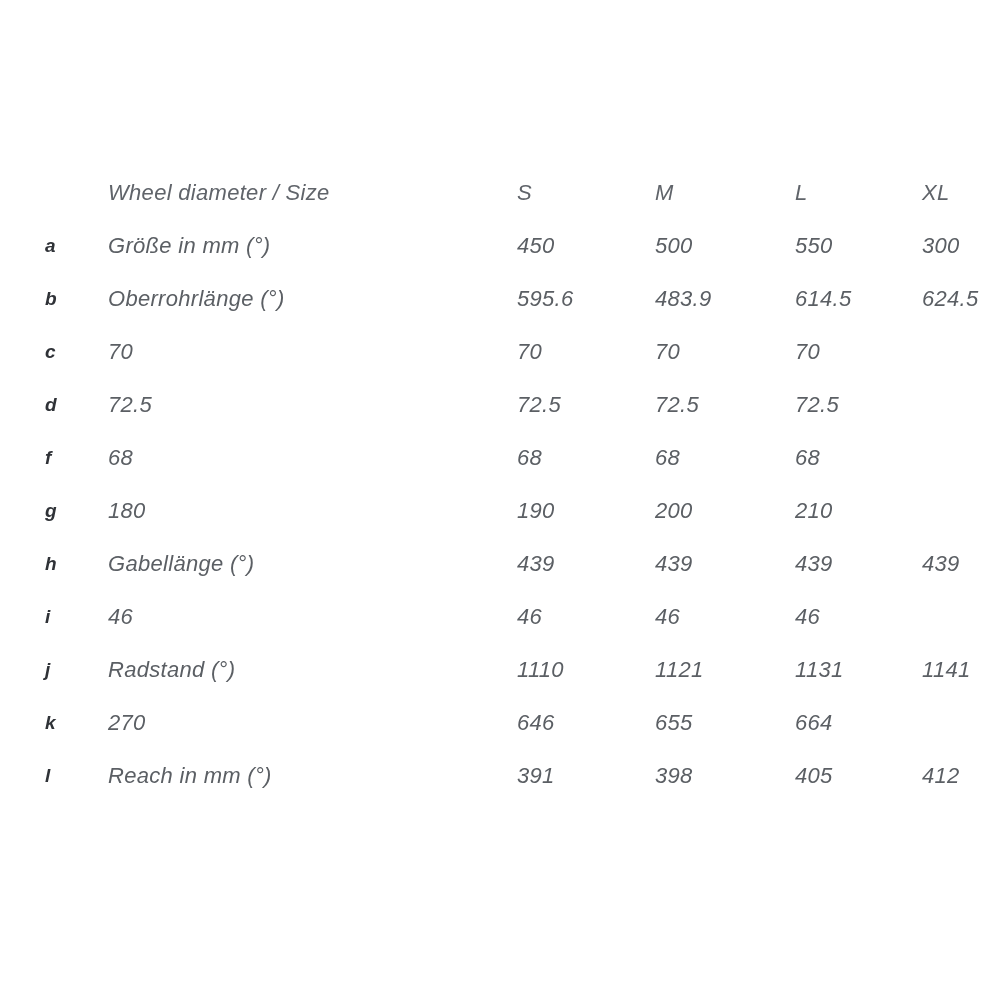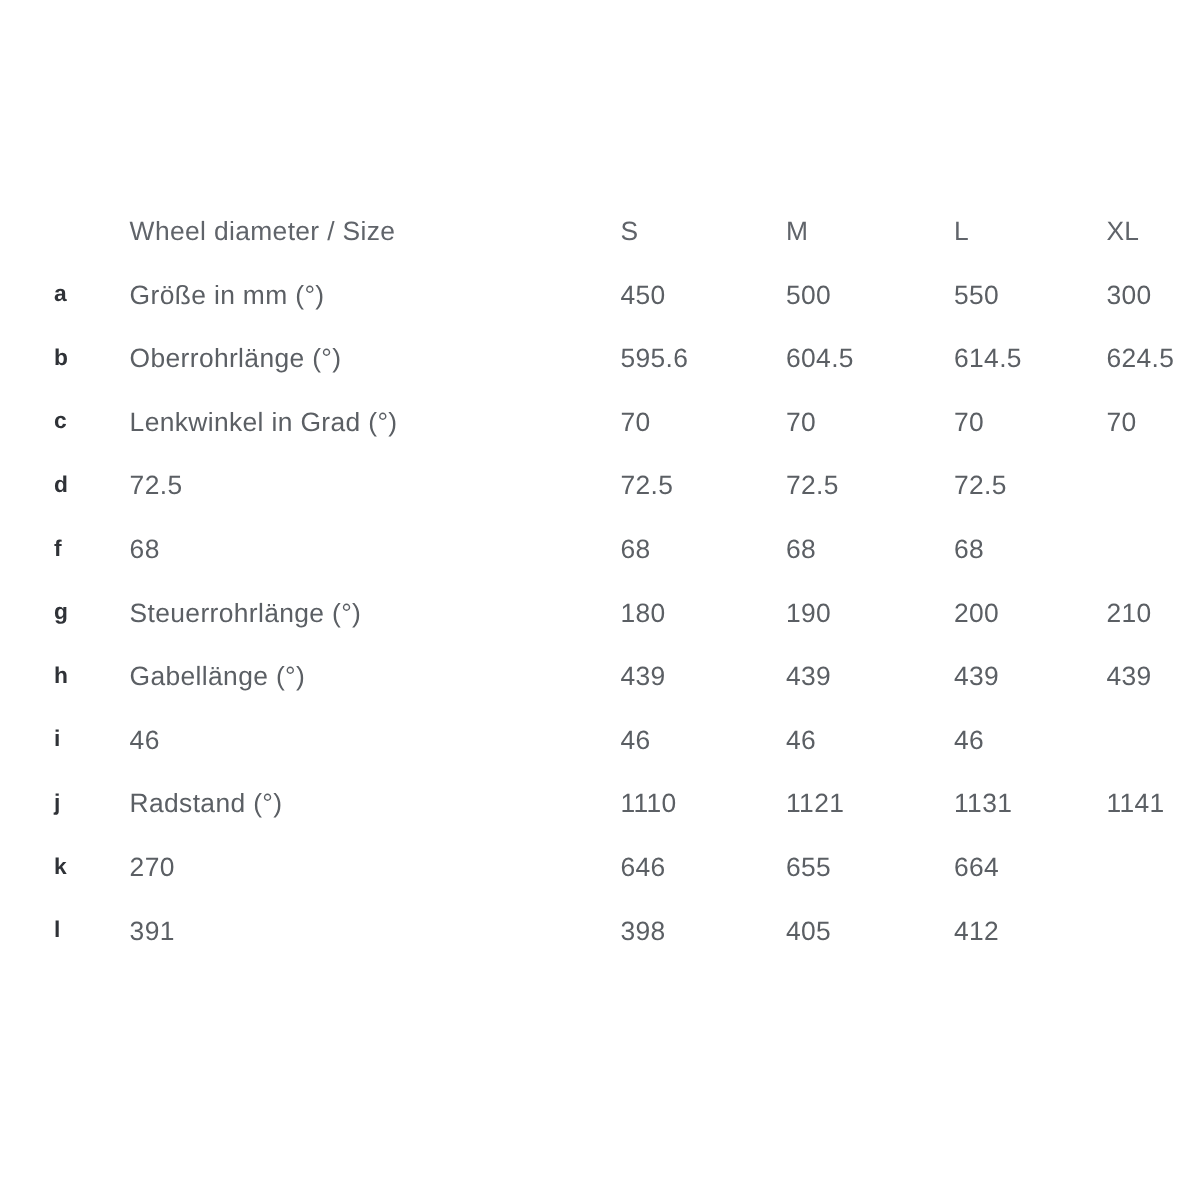--- a/index.html
+++ b/index.html
@@ -12,20 +12,21 @@
   .geo-table {
     margin: 166px 0 0 45px;
     width: 955px;
     color: #5b5f64;
   }
   .row {
     display: grid;
     grid-template-columns: 63px 409px 138px 140px 127px 78px;
     height: 53px;
     align-items: center;
+    font-style: italic;
   }
   .cell { font-size: 22px; letter-spacing: 0.3px; }
   .cell.letter {
     font-size: 19px;
     font-weight: bold;
     color: #2f3237;
   }
   .row.header .cell { color: #60646a; }
 </style>
 </head>
@@ -48,28 +49,27 @@
     <span class="cell val">450</span>
     <span class="cell val">500</span>
     <span class="cell val">550</span>
     <span class="cell val">300</span>
   </div>
 
   <div class="row">
     <span class="cell letter">b</span>
     <span class="cell label">Oberrohrlänge (°)</span>
     <span class="cell val">595.6</span>
-    <span class="cell val">604.5</span>
+    <span class="cell val">483.9</span>
     <span class="cell val">614.5</span>
     <span class="cell val">624.5</span>
   </div>
 
   <div class="row">
     <span class="cell letter">c</span>
-    <span class="cell label">Lenkwinkel in Grad (°)</span>
     <span class="cell val">70</span>
     <span class="cell val">70</span>
     <span class="cell val">70</span>
     <span class="cell val">70</span>
   </div>
 
   <div class="row">
     <span class="cell letter">d</span>
     <span class="cell val">72.5</span>
     <span class="cell val">72.5</span>
@@ -80,21 +80,20 @@
   <div class="row">
     <span class="cell letter">f</span>
     <span class="cell val">68</span>
     <span class="cell val">68</span>
     <span class="cell val">68</span>
     <span class="cell val">68</span>
   </div>
 
   <div class="row">
     <span class="cell letter">g</span>
-    <span class="cell label">Steuerrohrlänge (°)</span>
     <span class="cell val">180</span>
     <span class="cell val">190</span>
     <span class="cell val">200</span>
     <span class="cell val">210</span>
   </div>
 
   <div class="row">
     <span class="cell letter">h</span>
     <span class="cell label">Gabellänge (°)</span>
     <span class="cell val">439</span>
@@ -123,19 +122,20 @@
   <div class="row">
     <span class="cell letter">k</span>
     <span class="cell val">270</span>
     <span class="cell val">646</span>
     <span class="cell val">655</span>
     <span class="cell val">664</span>
   </div>
 
   <div class="row">
     <span class="cell letter">l</span>
+    <span class="cell label">Reach in mm (°)</span>
     <span class="cell val">391</span>
     <span class="cell val">398</span>
     <span class="cell val">405</span>
     <span class="cell val">412</span>
   </div>
 
 </div>
 
 </body></html>

